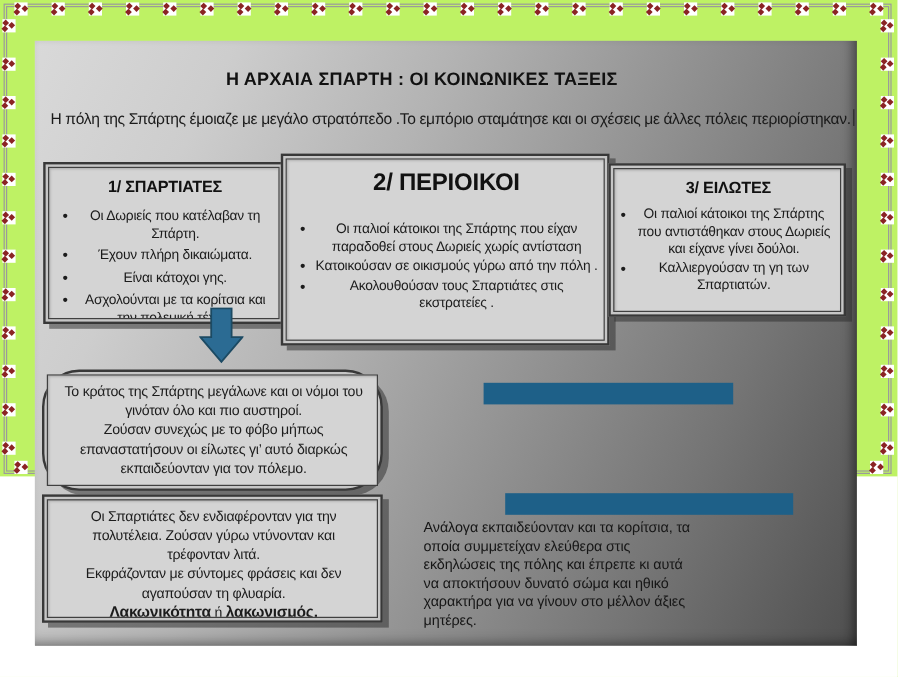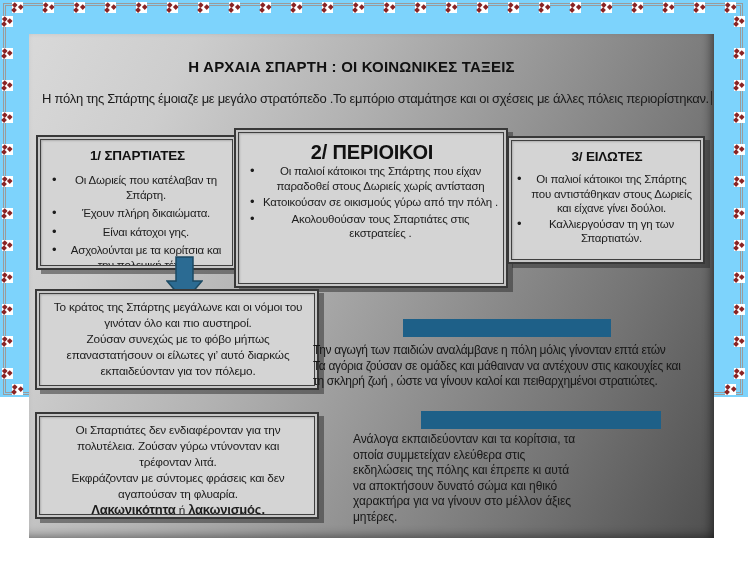--- a/index.html
+++ b/index.html
@@ -1,17 +1,17 @@
 <!DOCTYPE html>
 <html><head>
 <meta charset="utf-8">
 <style>
   html,body{margin:0;padding:0;width:748px;height:564px;background:#ffffff;overflow:hidden;
             font-family:"Liberation Sans","DejaVu Sans",sans-serif;}
-  .page{position:relative;width:748px;height:397px;background:#7dd3fc;}
+  .page{position:relative;width:748px;height:397px;background:#bef264;}
 
   
   .frame{position:absolute;left:3px;top:3px;right:5px;bottom:2px;border:3px double #9b9b9b;pointer-events:none;}
 
   
   .orns{position:absolute;display:flex;justify-content:space-between;pointer-events:none;}
   .orns.top{top:0;left:12px;right:12px;height:14px;align-items:center;}
   .orns.bottom{bottom:0;left:12px;right:12px;height:16px;align-items:center;}
   .orns.left{left:0;top:16px;bottom:18px;width:14px;flex-direction:column;align-items:center;}
   .orns.right{right:2px;top:16px;bottom:18px;width:14px;flex-direction:column;align-items:center;}
@@ -32,34 +32,34 @@
 
   
   .panel{position:absolute;background:#c6c6c6;border:2px solid #383838;box-shadow:5px 4px 0 rgba(42,42,42,.5);}
   .panel-inner{position:absolute;inset:2px;background:#d4d4d4;border:1px solid #404040;
                box-shadow:inset 1px 1px 2px rgba(0,0,0,.18);overflow:hidden;text-align:center;}
   .panel h2{margin:8px 8px 0 10px;font-size:13.5px;font-weight:bold;color:#111;letter-spacing:-0.2px;}
   .panel.p2 h2{font-size:20px;}
   .panel ul{list-style:none;margin:10px 4px 0 8px;padding:0;font-size:11.5px;line-height:1.27;letter-spacing:-0.2px;}
   .panel li{position:relative;padding-left:15px;margin-bottom:4px;}
   .panel li::before{content:"\2022";position:absolute;left:3px;top:-1px;font-size:13px;}
-  .panel.p2 ul{margin-top:0;}
+  .panel.p2 ul{margin-top:20px;}
   .panel.p2 li{margin-bottom:2px;}
   .panel.p3 ul{margin:8px 3px 0 5px;}
   .panel.p3 li{padding-left:9px;margin-bottom:1px;}
   .panel.p3 li::before{left:0;}
 
   .box1{left:7px;top:101px;width:197px;height:131px;}
   .box2{left:205px;top:94px;width:270px;height:156px;}
   .box3{left:478px;top:102px;width:194px;height:124px;}
 
   
   .info{font-size:11.8px;line-height:16px;letter-spacing:-0.2px;}
   .info .panel-inner{padding:5px 4px 0 6px;}
-  .box4{left:6px;top:255px;width:280px;height:97px;}
+  .box4{left:6px;top:274px;width:280px;height:97px;border-radius:31px;}
   .box5{left:6px;top:378px;width:280px;height:103px;}
   .iline{white-space:nowrap;}
   .bold-line{font-weight:bold;font-size:13px;letter-spacing:-0.2px;}
   .bold-line .mid{font-weight:normal;font-size:11.8px;}
 
   
   .arrow{position:absolute;left:137px;top:222px;width:37px;height:47px;}
 
   
   .bluebar{position:absolute;height:18px;background:#1e6088;}
@@ -215,25 +215,20 @@
         <div class="iline">Οι Σπαρτιάτες δεν ενδιαφέρονταν για την</div>
         <div class="iline">πολυτέλεια. Ζούσαν γύρω ντύνονταν και</div>
         <div class="iline">τρέφονταν λιτά.</div>
         <div class="iline">Εκφράζονταν με σύντομες φράσεις και δεν</div>
         <div class="iline">αγαπούσαν τη φλυαρία.</div>
         <div class="iline bold-line"><span>Λακωνικότητα</span><span class="mid"> ή </span><span>λακωνισμός.</span></div>
       </div>
     </div>
 
     <div class="bluebar bar1"></div>
-    <div class="rpara para1">
-      <div>Την αγωγή των παιδιών αναλάμβανε η πόλη μόλις γίνονταν επτά ετών</div>
-      <div>Τα αγόρια ζούσαν  σε ομάδες και μάθαιναν να αντέχουν στις κακουχίες και</div>
-      <div>τη σκληρή ζωή , ώστε να γίνουν καλοί και πειθαρχημένοι στρατιώτες.</div>
-    </div>
 
     <div class="bluebar bar2"></div>
     <div class="rpara para2">
       <div>Ανάλογα εκπαιδεύονταν και τα κορίτσια, τα</div>
       <div>οποία συμμετείχαν ελεύθερα στις</div>
       <div>εκδηλώσεις της πόλης και έπρεπε κι αυτά</div>
       <div>να αποκτήσουν δυνατό σώμα και ηθικό</div>
       <div>χαρακτήρα για να γίνουν στο μέλλον άξιες</div>
       <div>μητέρες.</div>
     </div>

